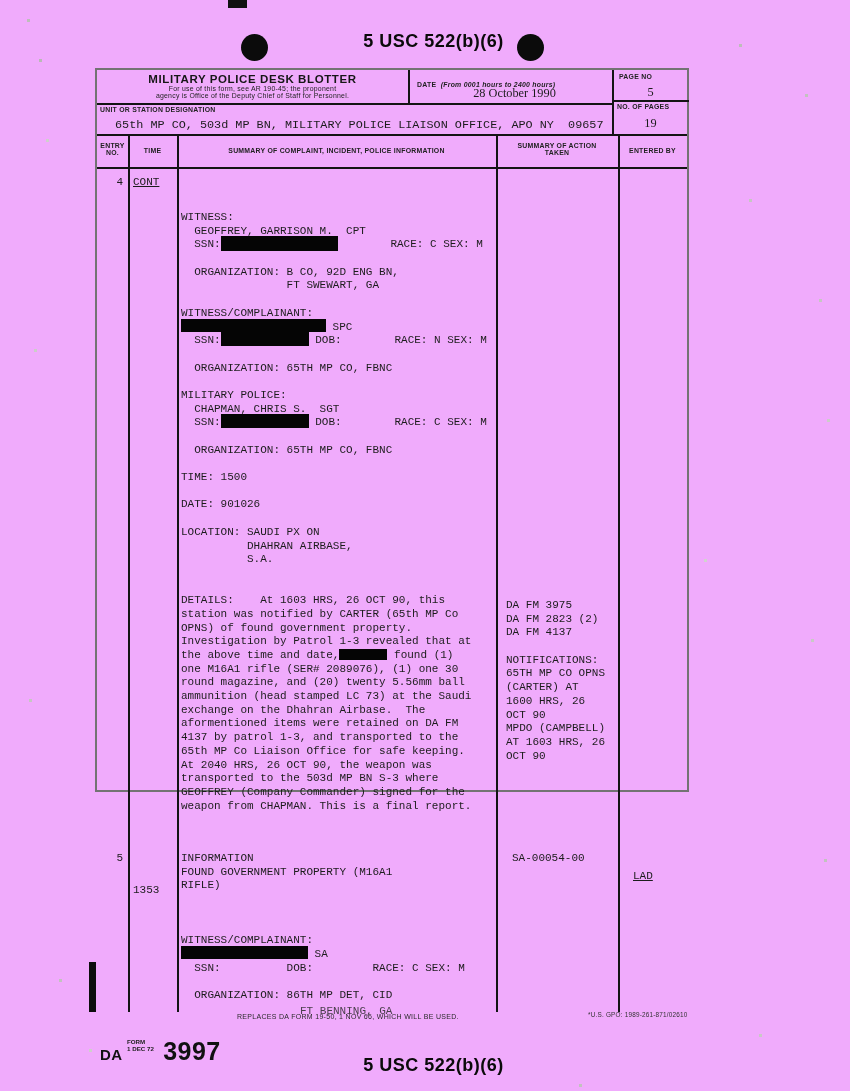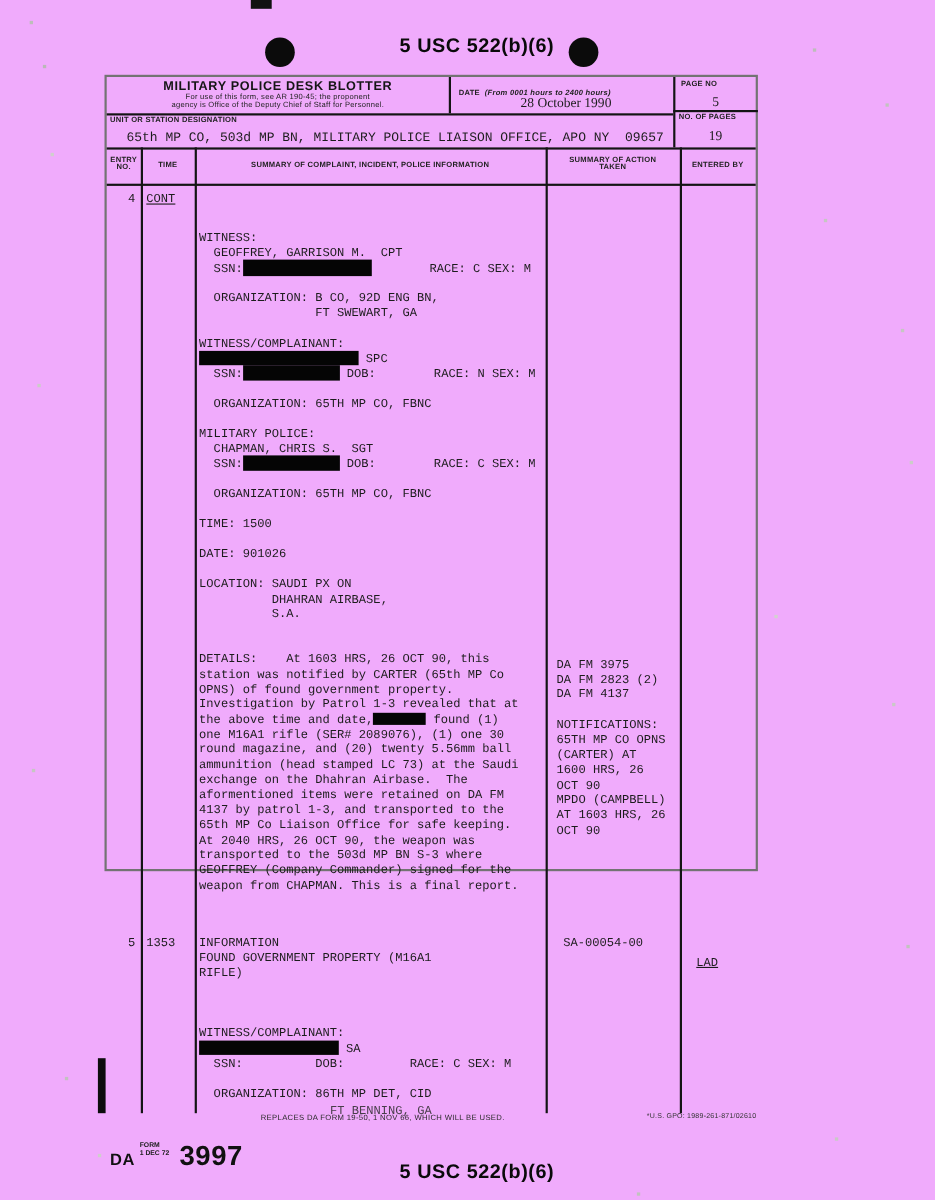--- a/index.html
+++ b/index.html
@@ -121,21 +121,21 @@
   </div>
 
   <div class="abs mono body-txt" style="left:100px;top:176px;width:23px;text-align:right;">4</div>
   <div class="abs mono body-txt" style="left:133px;top:176px;text-decoration:underline;">CONT</div>
 
   <div class="abs mono body-txt tblock" style="left:181px;top:211px;width:312px;"><div class="tline"><span>WITNESS:</span></div><div class="tline"><span>  GEOFFREY, GARRISON M.  CPT</span></div><div class="tline"><span>  SSN:</span><span class="redact" style="width: 117px; height: 15px;"></span><span>        RACE: C SEX: M</span></div><div class="tline"><span></span></div><div class="tline"><span>  ORGANIZATION: B CO, 92D ENG BN,</span></div><div class="tline"><span>                FT SWEWART, GA</span></div><div class="tline"><span></span></div><div class="tline"><span>WITNESS/COMPLAINANT:</span></div><div class="tline"><span class="redact" style="width: 145px; height: 13px;"></span><span> SPC</span></div><div class="tline"><span>  SSN:</span><span class="redact" style="width: 88px; height: 14px;"></span><span> DOB:        RACE: N SEX: M</span></div><div class="tline"><span></span></div><div class="tline"><span>  ORGANIZATION: 65TH MP CO, FBNC</span></div><div class="tline"><span></span></div><div class="tline"><span>MILITARY POLICE:</span></div><div class="tline"><span>  CHAPMAN, CHRIS S.  SGT</span></div><div class="tline"><span>  SSN:</span><span class="redact" style="width: 88px; height: 14px;"></span><span> DOB:        RACE: C SEX: M</span></div><div class="tline"><span></span></div><div class="tline"><span>  ORGANIZATION: 65TH MP CO, FBNC</span></div><div class="tline"><span></span></div><div class="tline"><span>TIME: 1500</span></div><div class="tline"><span></span></div><div class="tline"><span>DATE: 901026</span></div><div class="tline"><span></span></div><div class="tline"><span>LOCATION: SAUDI PX ON</span></div><div class="tline"><span>          DHAHRAN AIRBASE,</span></div><div class="tline"><span>          S.A.</span></div><div class="tline"><span></span></div><div class="tline"><span></span></div><div class="tline"><span>DETAILS:    At 1603 HRS, 26 OCT 90, this</span></div><div class="tline"><span>station was notified by CARTER (65th MP Co</span></div><div class="tline"><span>OPNS) of found government property.</span></div><div class="tline"><span>Investigation by Patrol 1-3 revealed that at</span></div><div class="tline"><span>the above time and date,</span><span class="redact" style="width: 48px; height: 11px;"></span><span> found (1)</span></div><div class="tline"><span>one M16A1 rifle (SER# 2089076), (1) one 30</span></div><div class="tline"><span>round magazine, and (20) twenty 5.56mm ball</span></div><div class="tline"><span>ammunition (head stamped LC 73) at the Saudi</span></div><div class="tline"><span>exchange on the Dhahran Airbase.  The</span></div><div class="tline"><span>aformentioned items were retained on DA FM</span></div><div class="tline"><span>4137 by patrol 1-3, and transported to the</span></div><div class="tline"><span>65th MP Co Liaison Office for safe keeping.</span></div><div class="tline"><span>At 2040 HRS, 26 OCT 90, the weapon was</span></div><div class="tline"><span>transported to the 503d MP BN S-3 where</span></div><div class="tline"><span>GEOFFREY (Company Commander) signed for the</span></div><div class="tline"><span>weapon from CHAPMAN. This is a final report.</span></div></div>
 
   <div class="abs mono body-txt tblock" style="left:506px;top:599px;width:110px;"><div class="tline"><span>DA FM 3975</span></div><div class="tline"><span>DA FM 2823 (2)</span></div><div class="tline"><span>DA FM 4137</span></div><div class="tline"><span></span></div><div class="tline"><span>NOTIFICATIONS:</span></div><div class="tline"><span>65TH MP CO OPNS</span></div><div class="tline"><span>(CARTER) AT</span></div><div class="tline"><span>1600 HRS, 26</span></div><div class="tline"><span>OCT 90</span></div><div class="tline"><span>MPDO (CAMPBELL)</span></div><div class="tline"><span>AT 1603 HRS, 26</span></div><div class="tline"><span>OCT 90</span></div></div>
 
   <div class="abs mono body-txt" style="left:100px;top:852px;width:23px;text-align:right;">5</div>
-  <div class="abs mono body-txt" style="left:133px;top:852px;">1353</div>
+  <div class="abs mono body-txt" style="left:133px;top:884px;">1353</div>
 
   <div class="abs mono body-txt tblock" style="left:181px;top:852px;width:312px;"><div class="tline"><span>INFORMATION</span></div><div class="tline"><span>FOUND GOVERNMENT PROPERTY (M16A1</span></div><div class="tline"><span>RIFLE)</span></div><div class="tline"><span></span></div><div class="tline"><span></span></div><div class="tline"><span></span></div><div class="tline"><span>WITNESS/COMPLAINANT:</span></div><div class="tline"><span class="redact" style="width: 127px; height: 13px;"></span><span> SA</span></div><div class="tline"><span>  SSN:          DOB:         RACE: C SEX: M</span></div><div class="tline"><span></span></div><div class="tline"><span>  ORGANIZATION: 86TH MP DET, CID</span></div></div>
 
   <div class="abs mono body-txt tblock" style="left:512px;top:852px;width:110px;"><div class="tline"><span>SA-00054-00</span></div></div>
 
   <div class="abs mono body-txt" style="left:633px;top:870px;text-decoration:underline;">LAD</div>
 
   <div class="abs mono body-txt overprint" style="left:300px;top:1005px;">FT BENNING, GA</div>
 
   <div class="abs" style="left:100px;top:1013px;margin-top:24px;">

